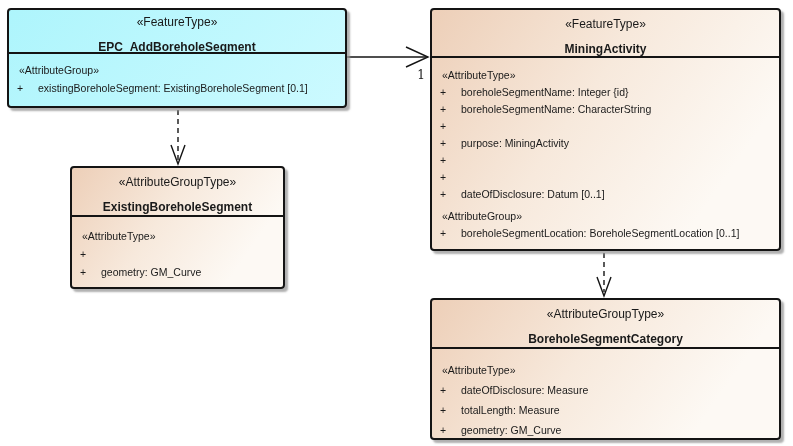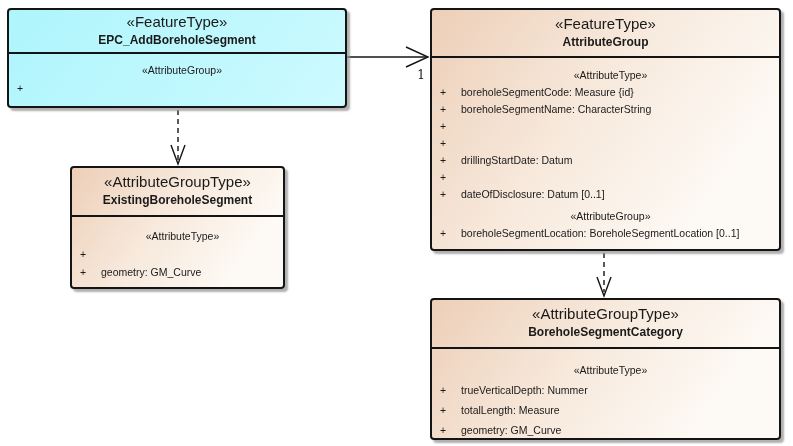--- a/index.html
+++ b/index.html
@@ -13,26 +13,26 @@
     border:2px solid var(--border-color,#141414);
     border-radius:4px;
     box-shadow:3px 3px 2px rgba(150,150,150,0.75);
   }
   .uml-box.cyan{background:linear-gradient(130deg,var(--cyan-fill-start,#aef5fc),var(--cyan-fill-end,#ccfaff));}
   .uml-box.tan{background:linear-gradient(125deg,var(--tan-fill-start,#edcfb8) 0%,var(--tan-fill-mid,#f7e9dc) 42%,var(--tan-fill-end,#fdf9f4) 80%);}
   .hdr{
     box-sizing:border-box;border-bottom:2px solid var(--border-color,#141414);
     text-align:center;
   }
-  .stereo-line{font-size:15px;line-height:14px;}
-  .name-line{font-size:12px;font-weight:bold;line-height:15px;margin-top:4px;}
+  .stereo-line{font-size:12px;line-height:14px;}
+  .name-line{font-size:12px;font-weight:bold;line-height:15px;margin-top:11px;}
   .box-body{box-sizing:border-box;}
   .row{display:flex;font-size:10.5px;height:var(--rh,17px);line-height:var(--rh,17px);white-space:nowrap;}
   .row .vis{flex:none;width:21px;padding-left:8px;box-sizing:content-box;}
-  .row.stereo{padding-left:10px;justify-content:center;}
+  .row.stereo{padding-left:10px;}
   .row.gap{margin-top:5px;}
   .mult-label{font-family:"DejaVu Serif","Liberation Serif",serif;font-size:12px;fill:#1a1a1a;}
 </style>
 </head>
 <body>
 
 <div class="canvas">
 
   <svg class="connector-layer" viewBox="0 0 793 446" width="793" height="446">
     <g>
@@ -55,51 +55,52 @@
       <div class="stereo-line">«FeatureType»</div>
       <div class="name-line">EPC_AddBoreholeSegment</div>
     </div>
     <div class="box-body" style="padding-top:7px;">
       <div class="row stereo">
 
         <span>«AttributeGroup»</span>
       </div>
       <div class="row">
         <span class="vis">+</span>
+        <span>existingBoreholeSegment: ExistingBoreholeSegment [0.1]</span>
       </div>
     </div>
   </div>
 
   <div class="uml-box tan" style="left:430px;top:8px;width:351px;height:243px;--rh:17px;">
     <div class="hdr" style="height:48px;padding-top:7px;">
       <div class="stereo-line">«FeatureType»</div>
-      <div class="name-line">AttributeGroup</div>
+      <div class="name-line">MiningActivity</div>
     </div>
     <div class="box-body" style="padding-top:9px;">
       <div class="row stereo">
 
         <span>«AttributeType»</span>
       </div>
       <div class="row">
         <span class="vis">+</span>
-        <span>boreholeSegmentCode: Measure {id}</span>
+        <span>boreholeSegmentName: Integer {id}</span>
       </div>
       <div class="row">
         <span class="vis">+</span>
         <span>boreholeSegmentName: CharacterString</span>
       </div>
       <div class="row">
         <span class="vis">+</span>
       </div>
       <div class="row">
         <span class="vis">+</span>
+        <span>purpose: MiningActivity</span>
       </div>
       <div class="row">
         <span class="vis">+</span>
-        <span>drillingStartDate: Datum</span>
       </div>
       <div class="row">
         <span class="vis">+</span>
       </div>
       <div class="row">
         <span class="vis">+</span>
         <span>dateOfDisclosure: Datum [0..1]</span>
       </div>
       <div class="row stereo gap">
 
@@ -137,21 +138,21 @@
       <div class="stereo-line">«AttributeGroupType»</div>
       <div class="name-line">BoreholeSegmentCategory</div>
     </div>
     <div class="box-body" style="padding-top:11px;">
       <div class="row stereo">
 
         <span>«AttributeType»</span>
       </div>
       <div class="row">
         <span class="vis">+</span>
-        <span>trueVerticalDepth: Nummer</span>
+        <span>dateOfDisclosure: Measure</span>
       </div>
       <div class="row">
         <span class="vis">+</span>
         <span>totalLength: Measure</span>
       </div>
       <div class="row">
         <span class="vis">+</span>
         <span>geometry: GM_Curve</span>
       </div>
     </div>

